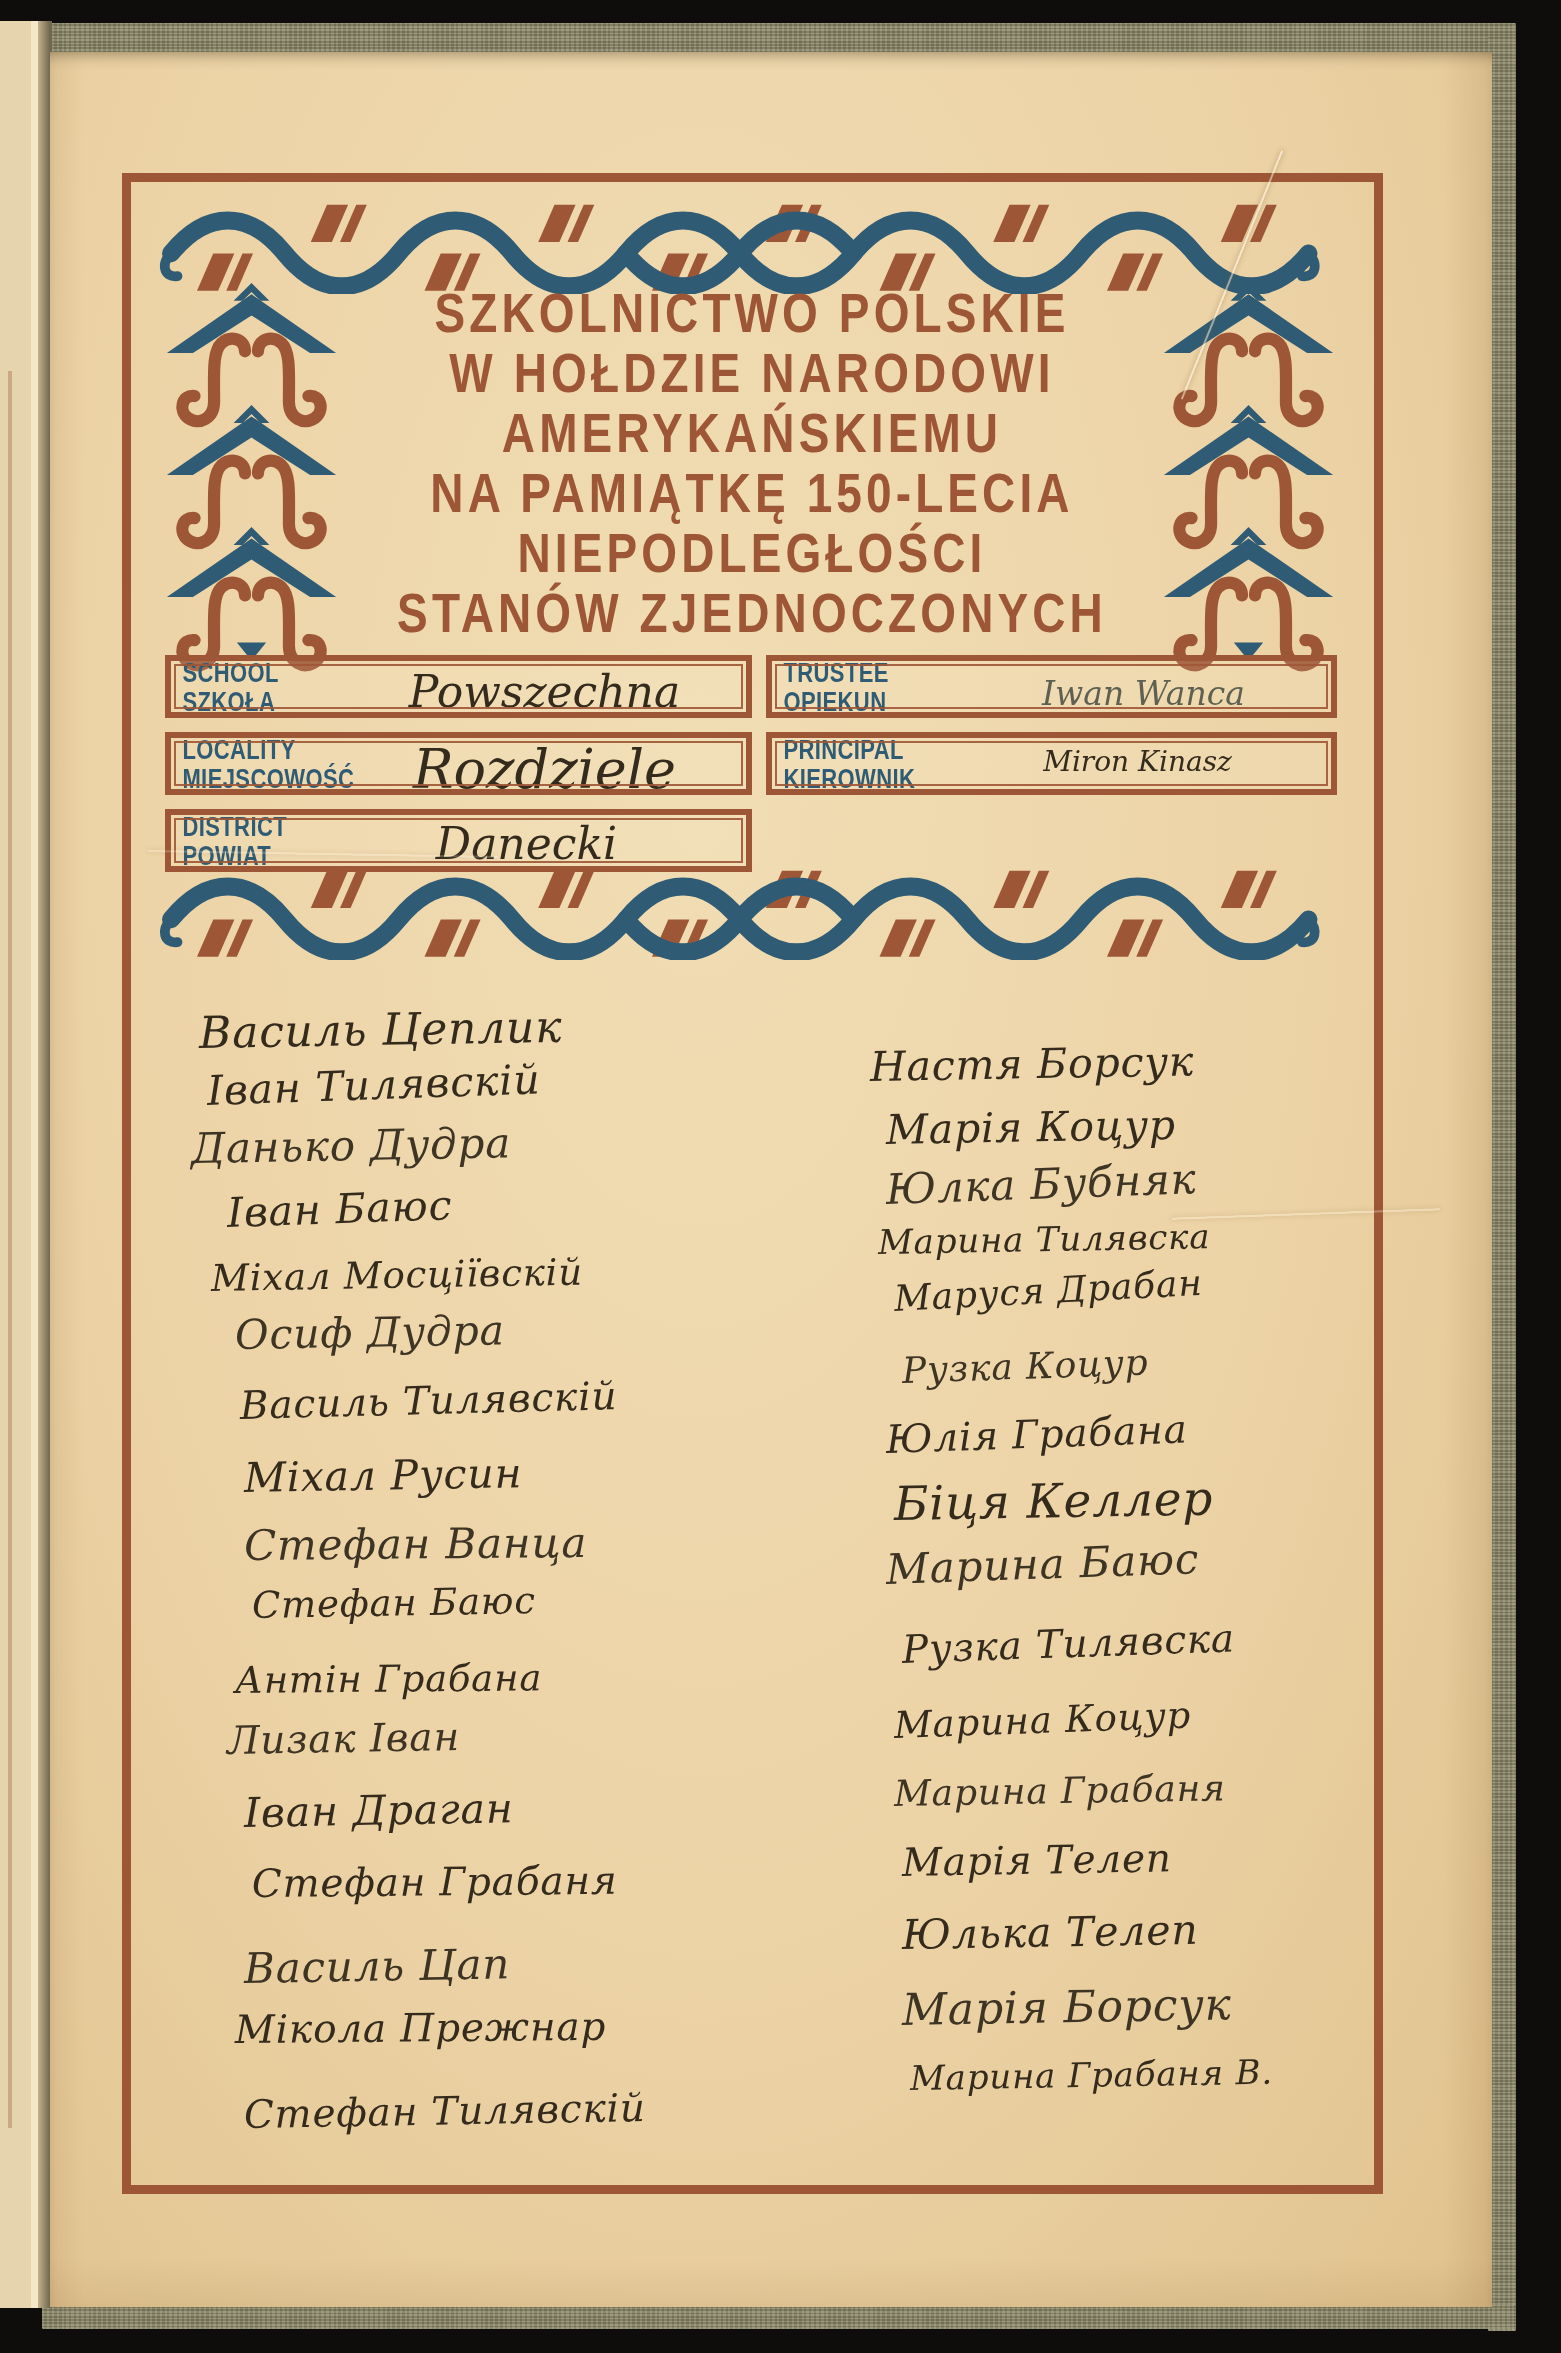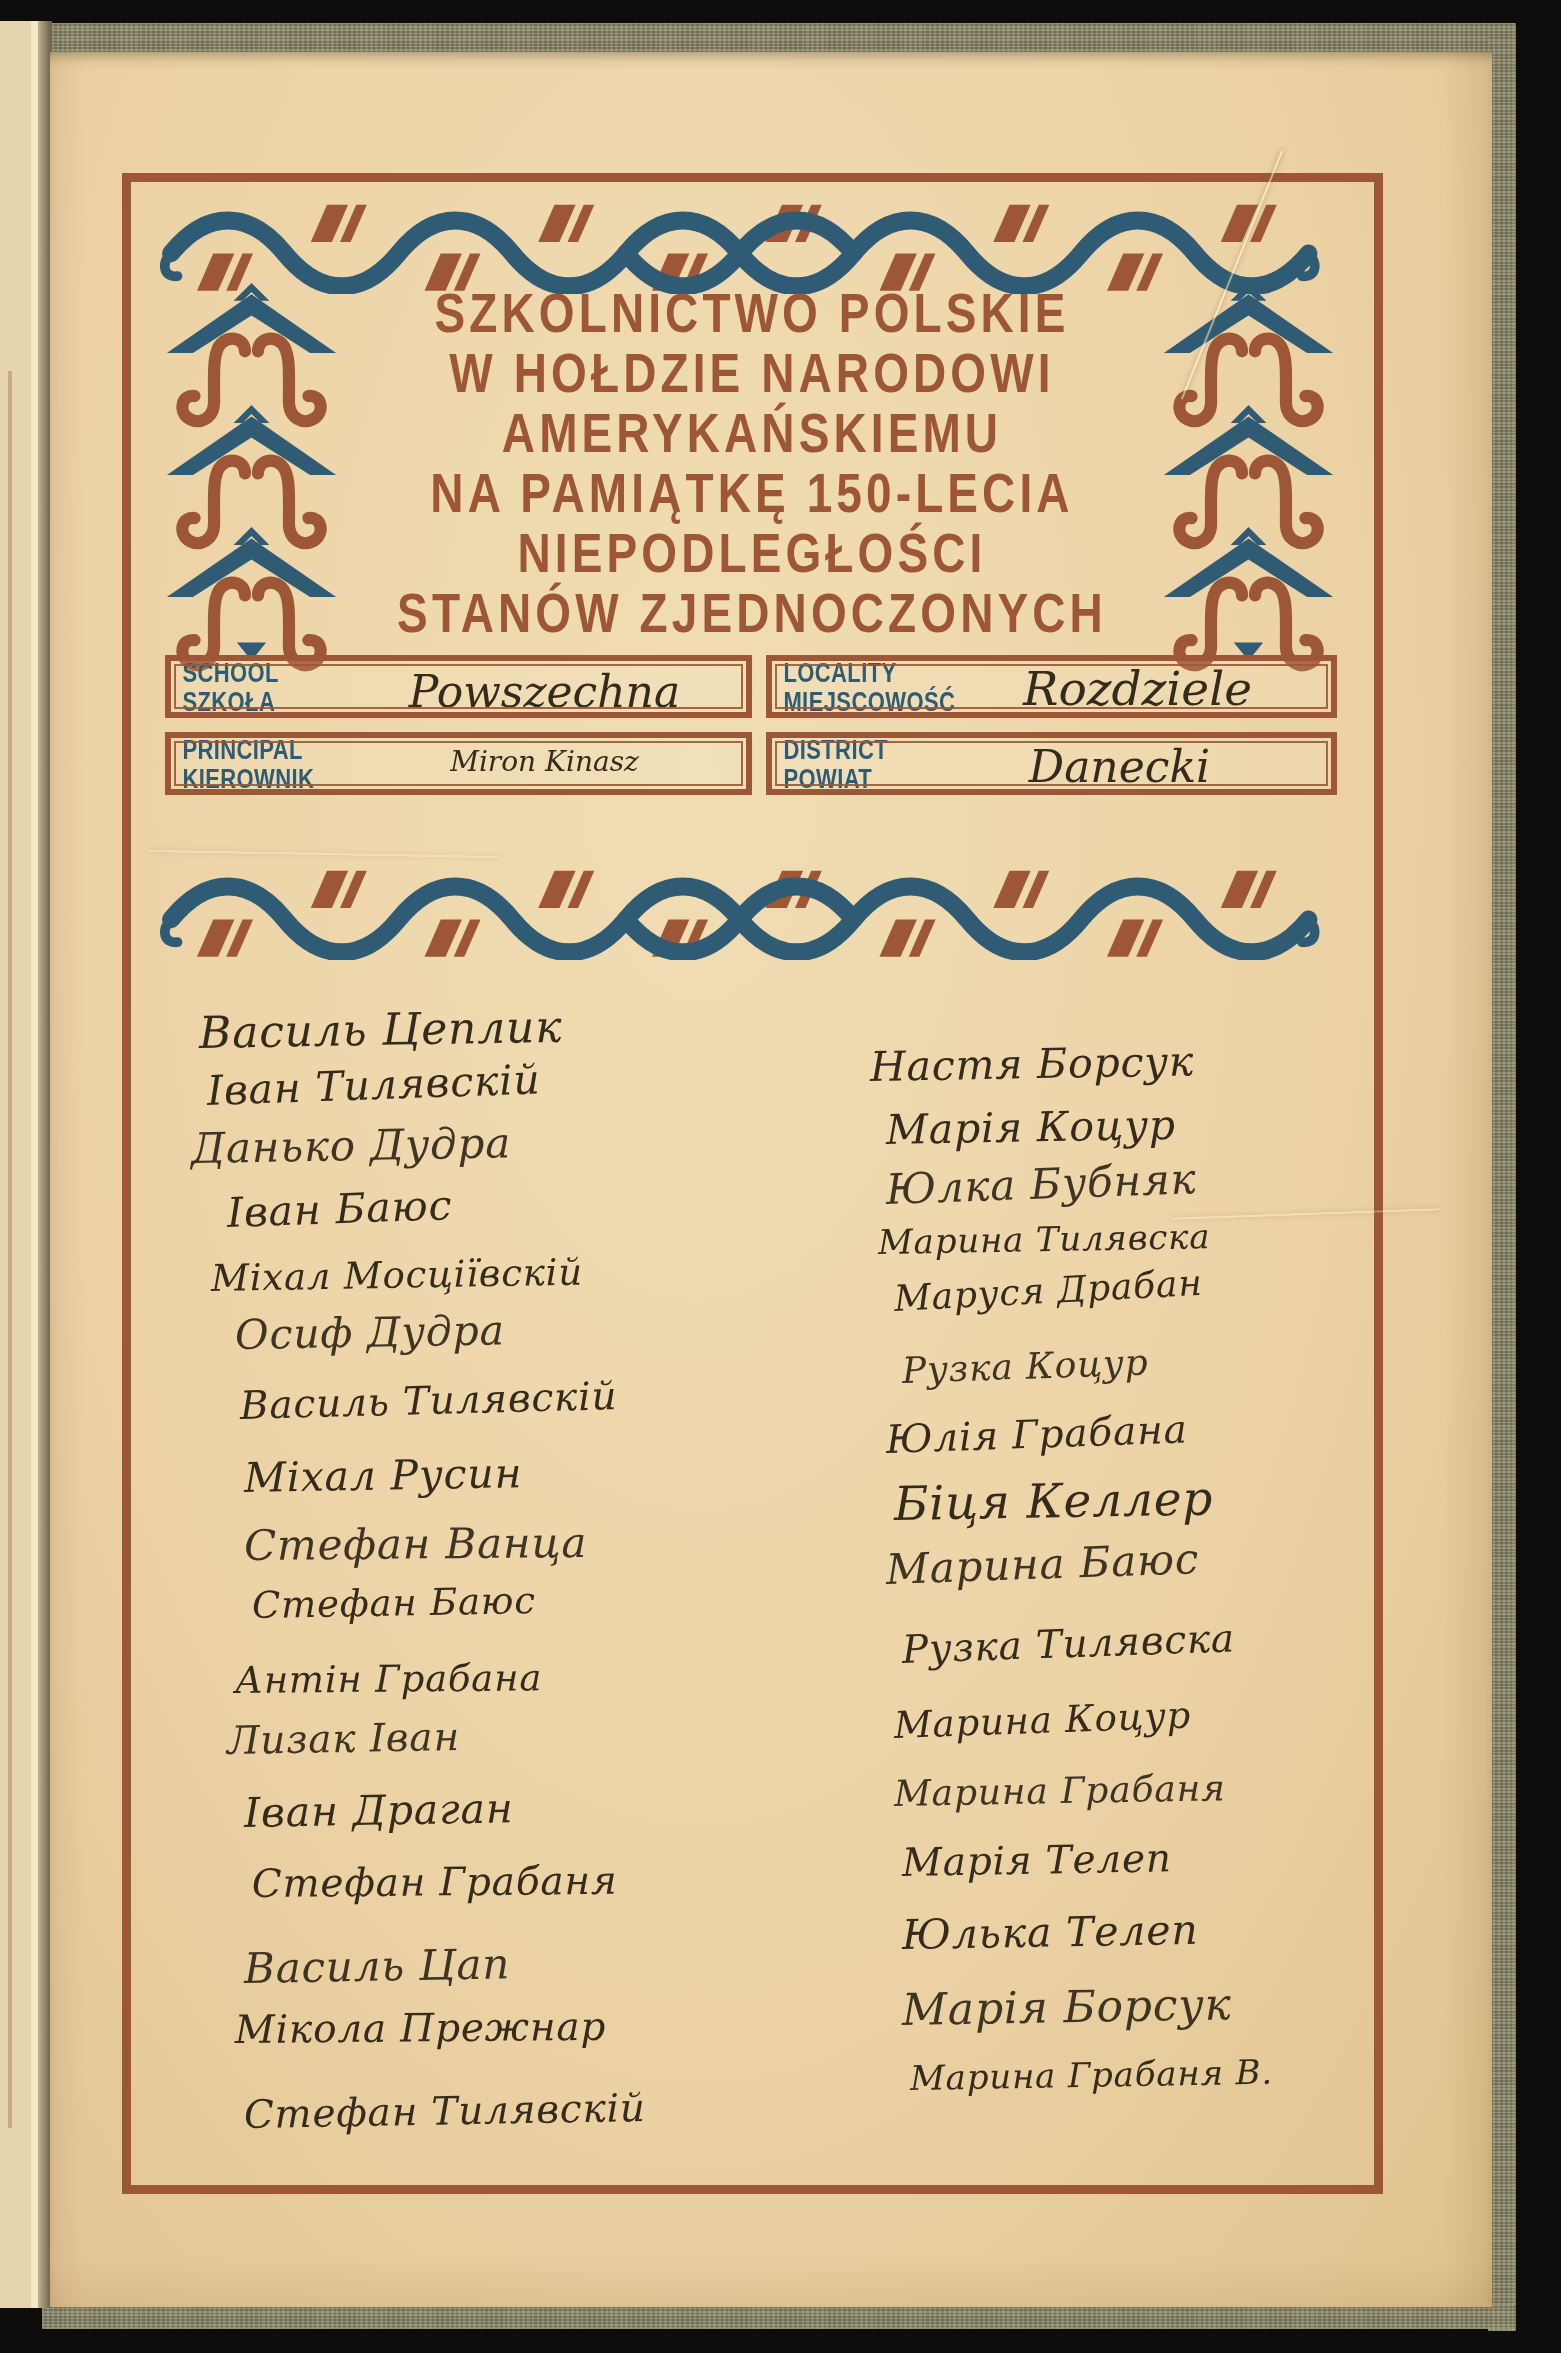--- a/index.html
+++ b/index.html
@@ -72,21 +72,21 @@
         opacity:.9;pointer-events:none;}
   .lbl{position:absolute;left:11.4px;top:50%;transform:translateY(-50%) scaleY(1.25);
         transform-origin:left center;color:var(--blue);font-weight:700;font-size:22px;
         line-height:1.05;letter-spacing:0.4px;white-space:nowrap;}
   .lbl span{display:block;}
   .val{position:absolute;left:191px;right:19px;text-align:center;
         font-family:"DejaVu Serif", serif;font-style:italic;color:var(--ink);
         white-space:nowrap;}
   .v1{top:4.9px;font-size:44px;}
   .v2{top:13px;font-size:33px;color:var(--ink-faded);opacity:.88;left:203px;}
-  .v3{top:0px;font-size:47px;}
+  .v3{top:0px;font-size:54px;}
   .v4{top:6.5px;font-size:28px;}
   .v5{top:3.3px;font-size:44px;left:155px;}
   .v6{top:11.4px;font-size:36px;left:199px;right:6.5px;}
 
   
   .sig-layer{position:absolute;inset:0;}
   .sig{position:absolute;font-family:"DejaVu Serif", serif;font-style:italic;
        color:var(--ink);letter-spacing:0.8px;white-space:nowrap;transform-origin:left center;}
   .sig:nth-child(3n){opacity:.94;}
 
@@ -190,20 +190,27 @@
     <div class="form">
       <div class="cell">
         <div class="lbl">
           <span>SCHOOL</span>
             <span>SZKOŁA</span>
         </div>
         <div class="val v1">Powszechna</div>
       </div>
       <div class="cell">
         <div class="lbl">
+          <span>TRUSTEE</span>
+            <span>OPIEKUN</span>
+        </div>
+        <div class="val v2">Iwan Wanca</div>
+      </div>
+      <div class="cell">
+        <div class="lbl">
           <span>LOCALITY</span>
             <span>MIEJSCOWOŚĆ</span>
         </div>
         <div class="val v3">Rozdziele</div>
       </div>
       <div class="cell">
         <div class="lbl">
           <span>PRINCIPAL</span>
             <span>KIEROWNIK</span>
         </div>

